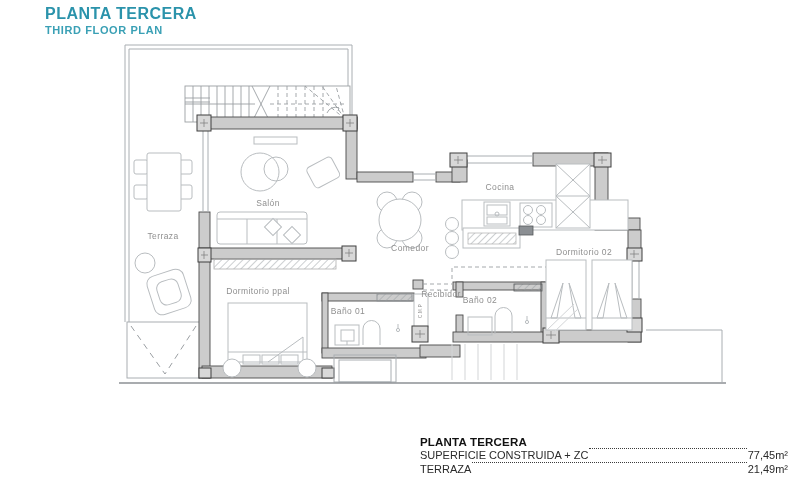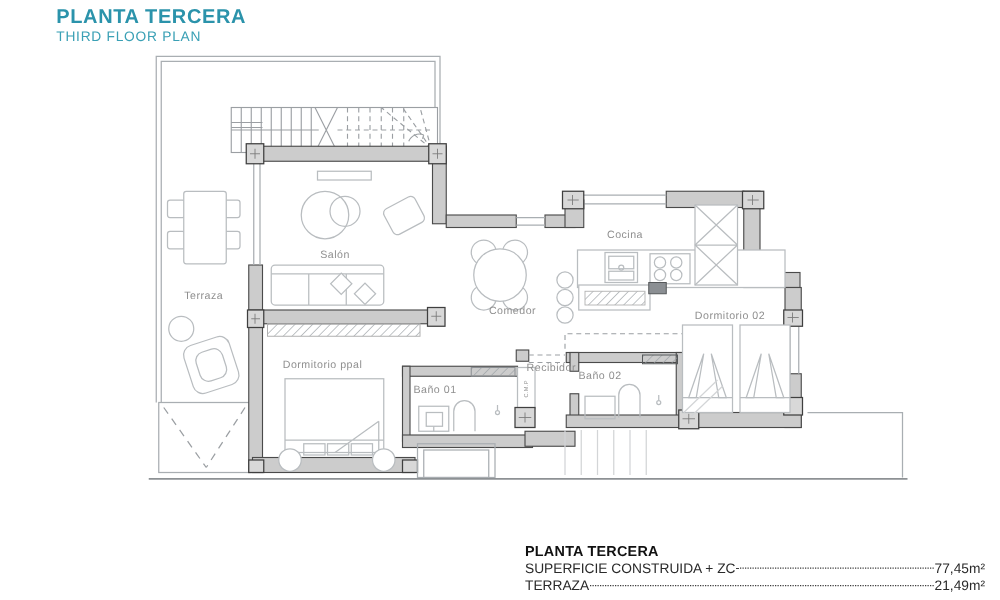--- a/index.html
+++ b/index.html
@@ -5,21 +5,21 @@
   html,body { margin:0; padding:0; }
   body {
     width:800px; height:480px; position:relative; overflow:hidden;
     background:#ffffff; font-family:"Liberation Sans", sans-serif;
   }
   .title-block { position:absolute; left:45px; top:5px; }
   .title-block h1 {
     margin:0; font-size:16px; font-weight:bold; color:#2b93ab; letter-spacing:.5px;
   }
   .title-block h2 {
-    margin:1px 0 0 0; font-size:11px; font-weight:normal; color:#3aa0b5; letter-spacing:.6px;
+    margin:1px 0 0 0; font-size:11px; font-weight:bold; color:#3aa0b5; letter-spacing:.6px;
   }
   svg.plan { position:absolute; left:0; top:0; }
 
   
   .thin   { stroke:#a9aeb2; stroke-width:1; fill:none; }
   .wall   { fill:#cccccc; stroke:#4a4a4a; stroke-width:.9; }
   .pillar { fill:#d8d8d8; stroke:#3f3f3f; stroke-width:1; }
   .cross  { stroke:#7a7a7a; stroke-width:.7; fill:none; }
   .stair  { stroke:#9b9fa3; stroke-width:.9; fill:none; }
   .sdash  { stroke:#9b9fa3; stroke-width:.9; fill:none; stroke-dasharray:4 3; }
@@ -28,21 +28,21 @@
   .faint  { stroke:#d3d5d7; stroke-width:1; fill:none; }
   .vdash  { stroke:#9b9fa3; stroke-width:1; fill:none; stroke-dasharray:6 5; }
   .dark   { fill:#8b8f93; stroke:#55585a; stroke-width:.8; }
   .rlabel { font-family:"Liberation Sans",sans-serif; font-size:8.5px; fill:#8f8f8f;
             letter-spacing:.4px; text-anchor:middle; }
   .tiny   { font-family:"Liberation Sans",sans-serif; font-size:4.5px; fill:#8f8f8f;
             text-anchor:middle; letter-spacing:.3px; }
 
   .legend { position:absolute; left:420px; top:436px; width:368px; color:#222; }
   .legend-title { font-size:11.5px; font-weight:bold; color:#111; letter-spacing:.2px; }
-  .legend-row { display:flex; align-items:center; font-size:11px; line-height:14px;
+  .legend-row { display:flex; align-items:flex-start; font-size:11px; line-height:14px;
                 white-space:nowrap; color:#2a2a2a; }
   .leader { flex:1; border-bottom:1.6px dotted #3c3c3c; margin:0 1px 2px 1px; min-width:10px; }
 </style>
 </head>
 <body>
 
 <div class="title-block">
   <h1>PLANTA TERCERA</h1>
   <h2>THIRD FLOOR PLAN</h2>
 </div>

